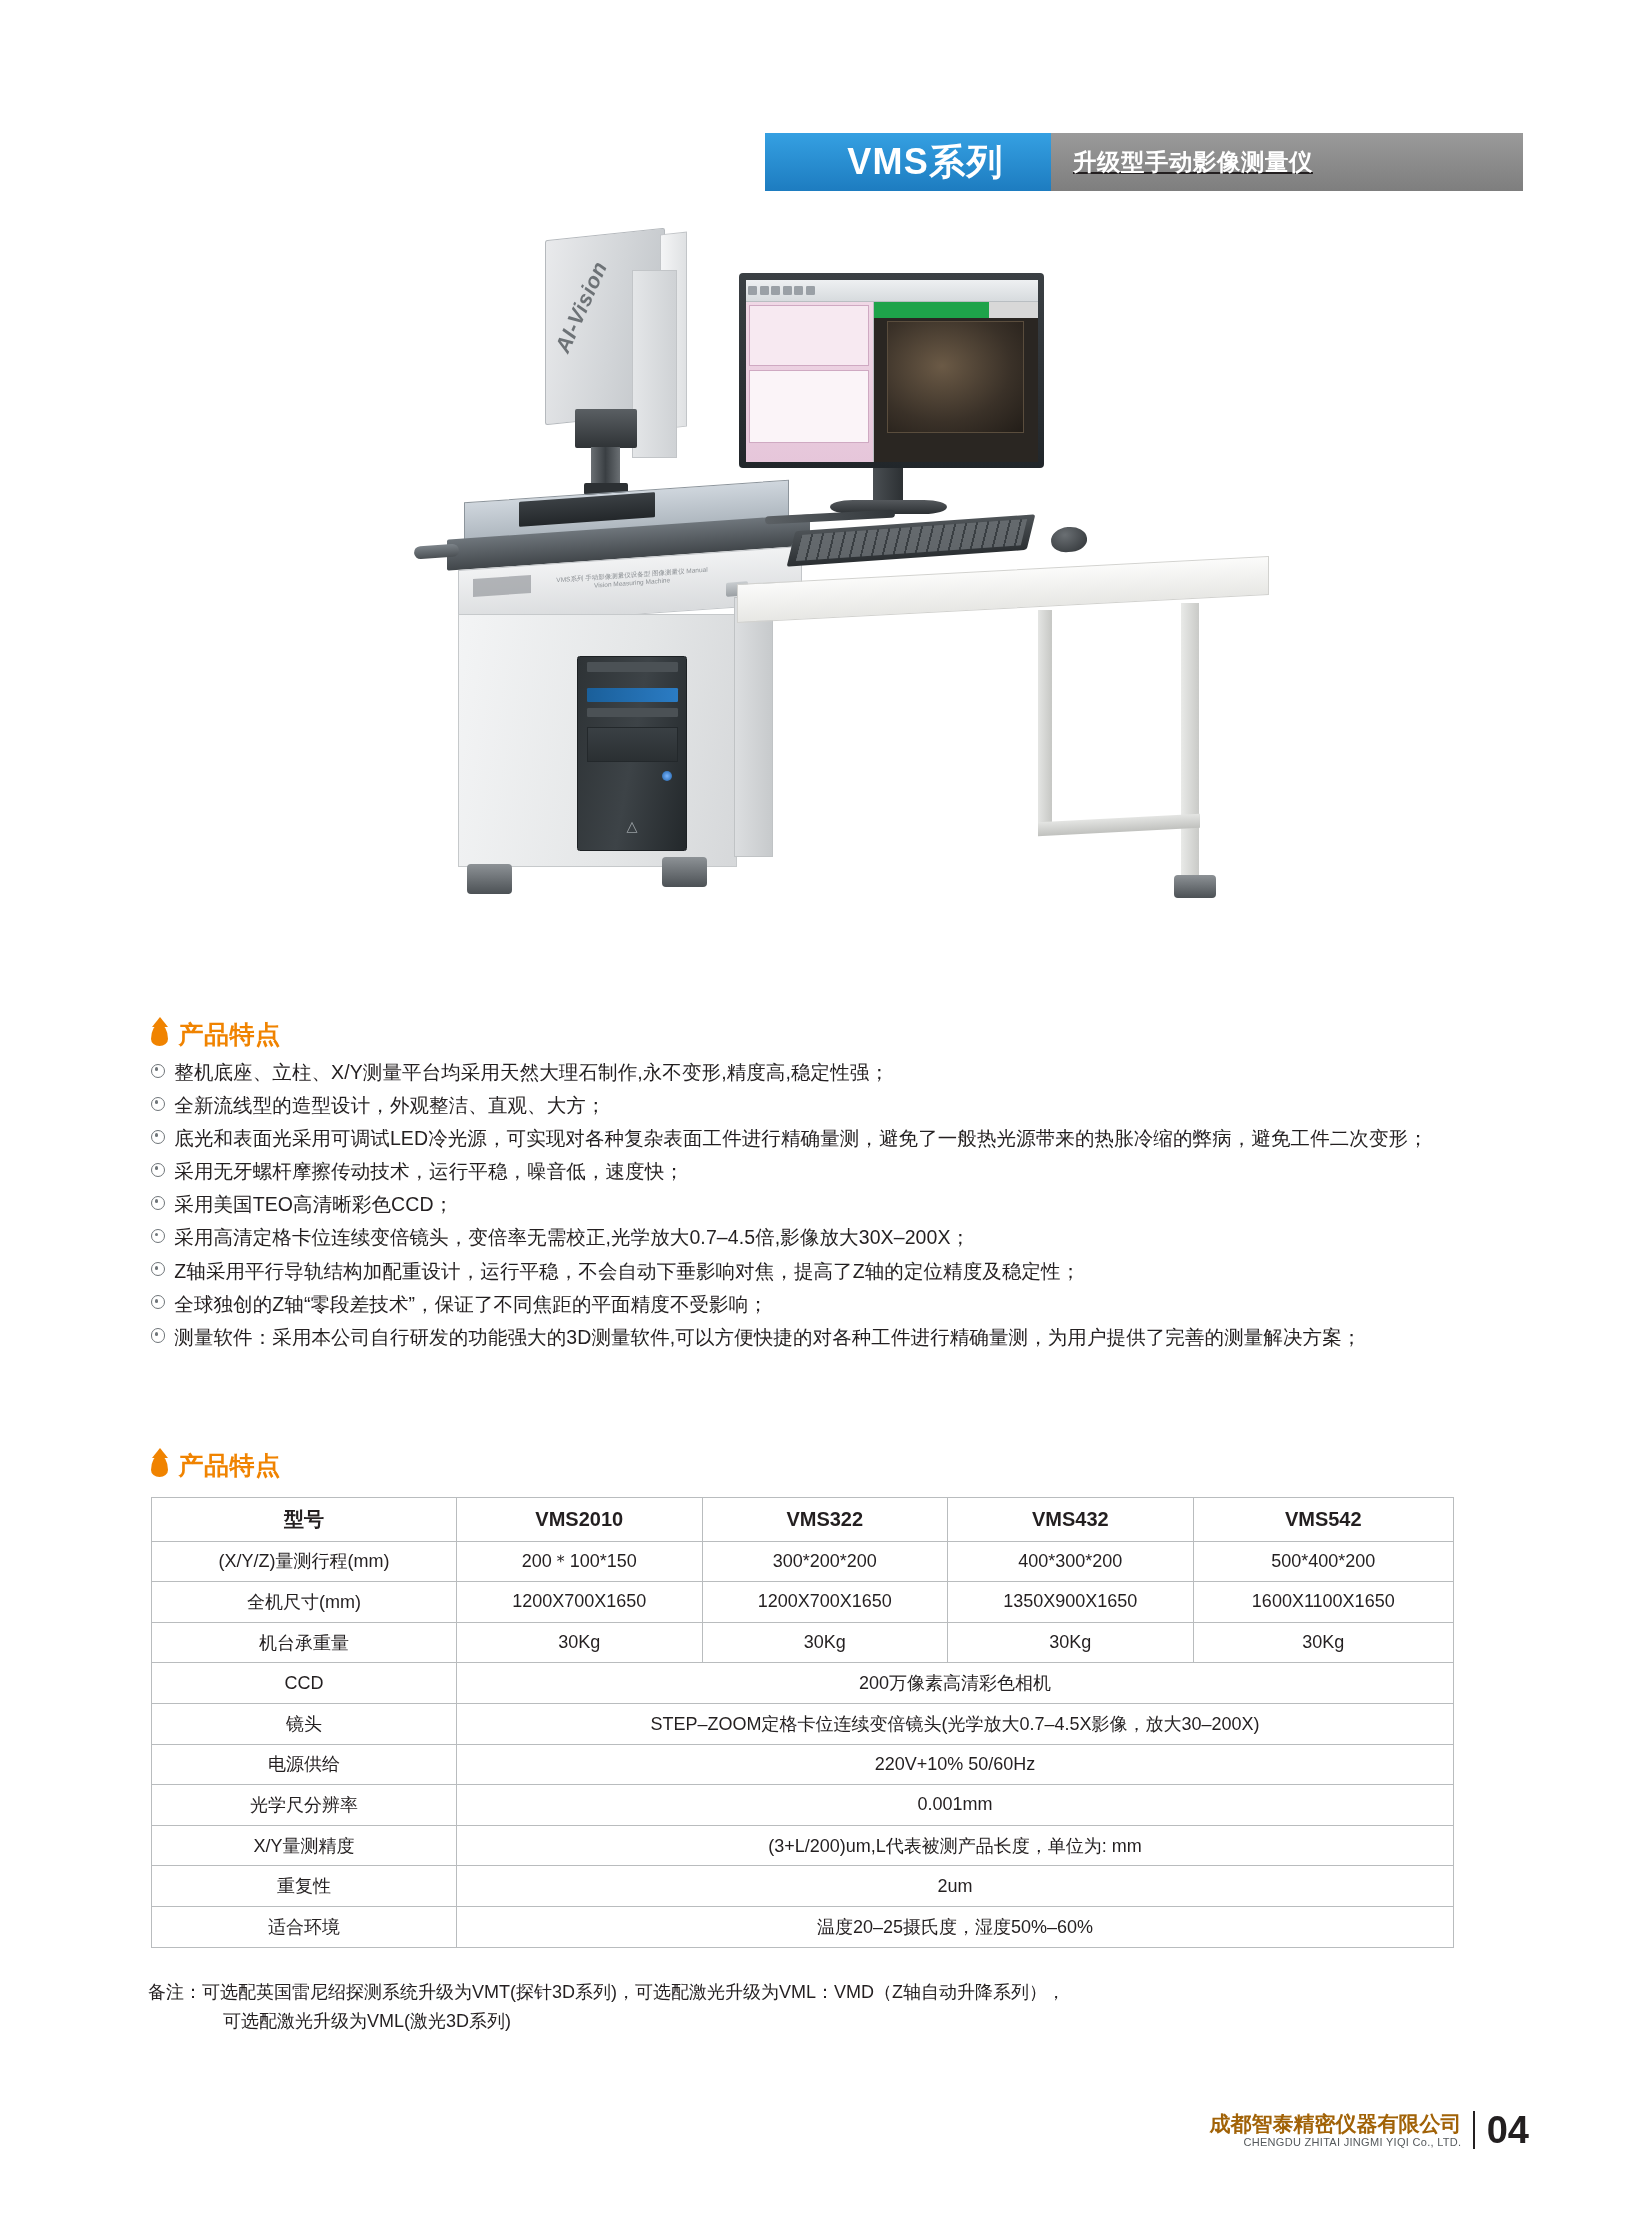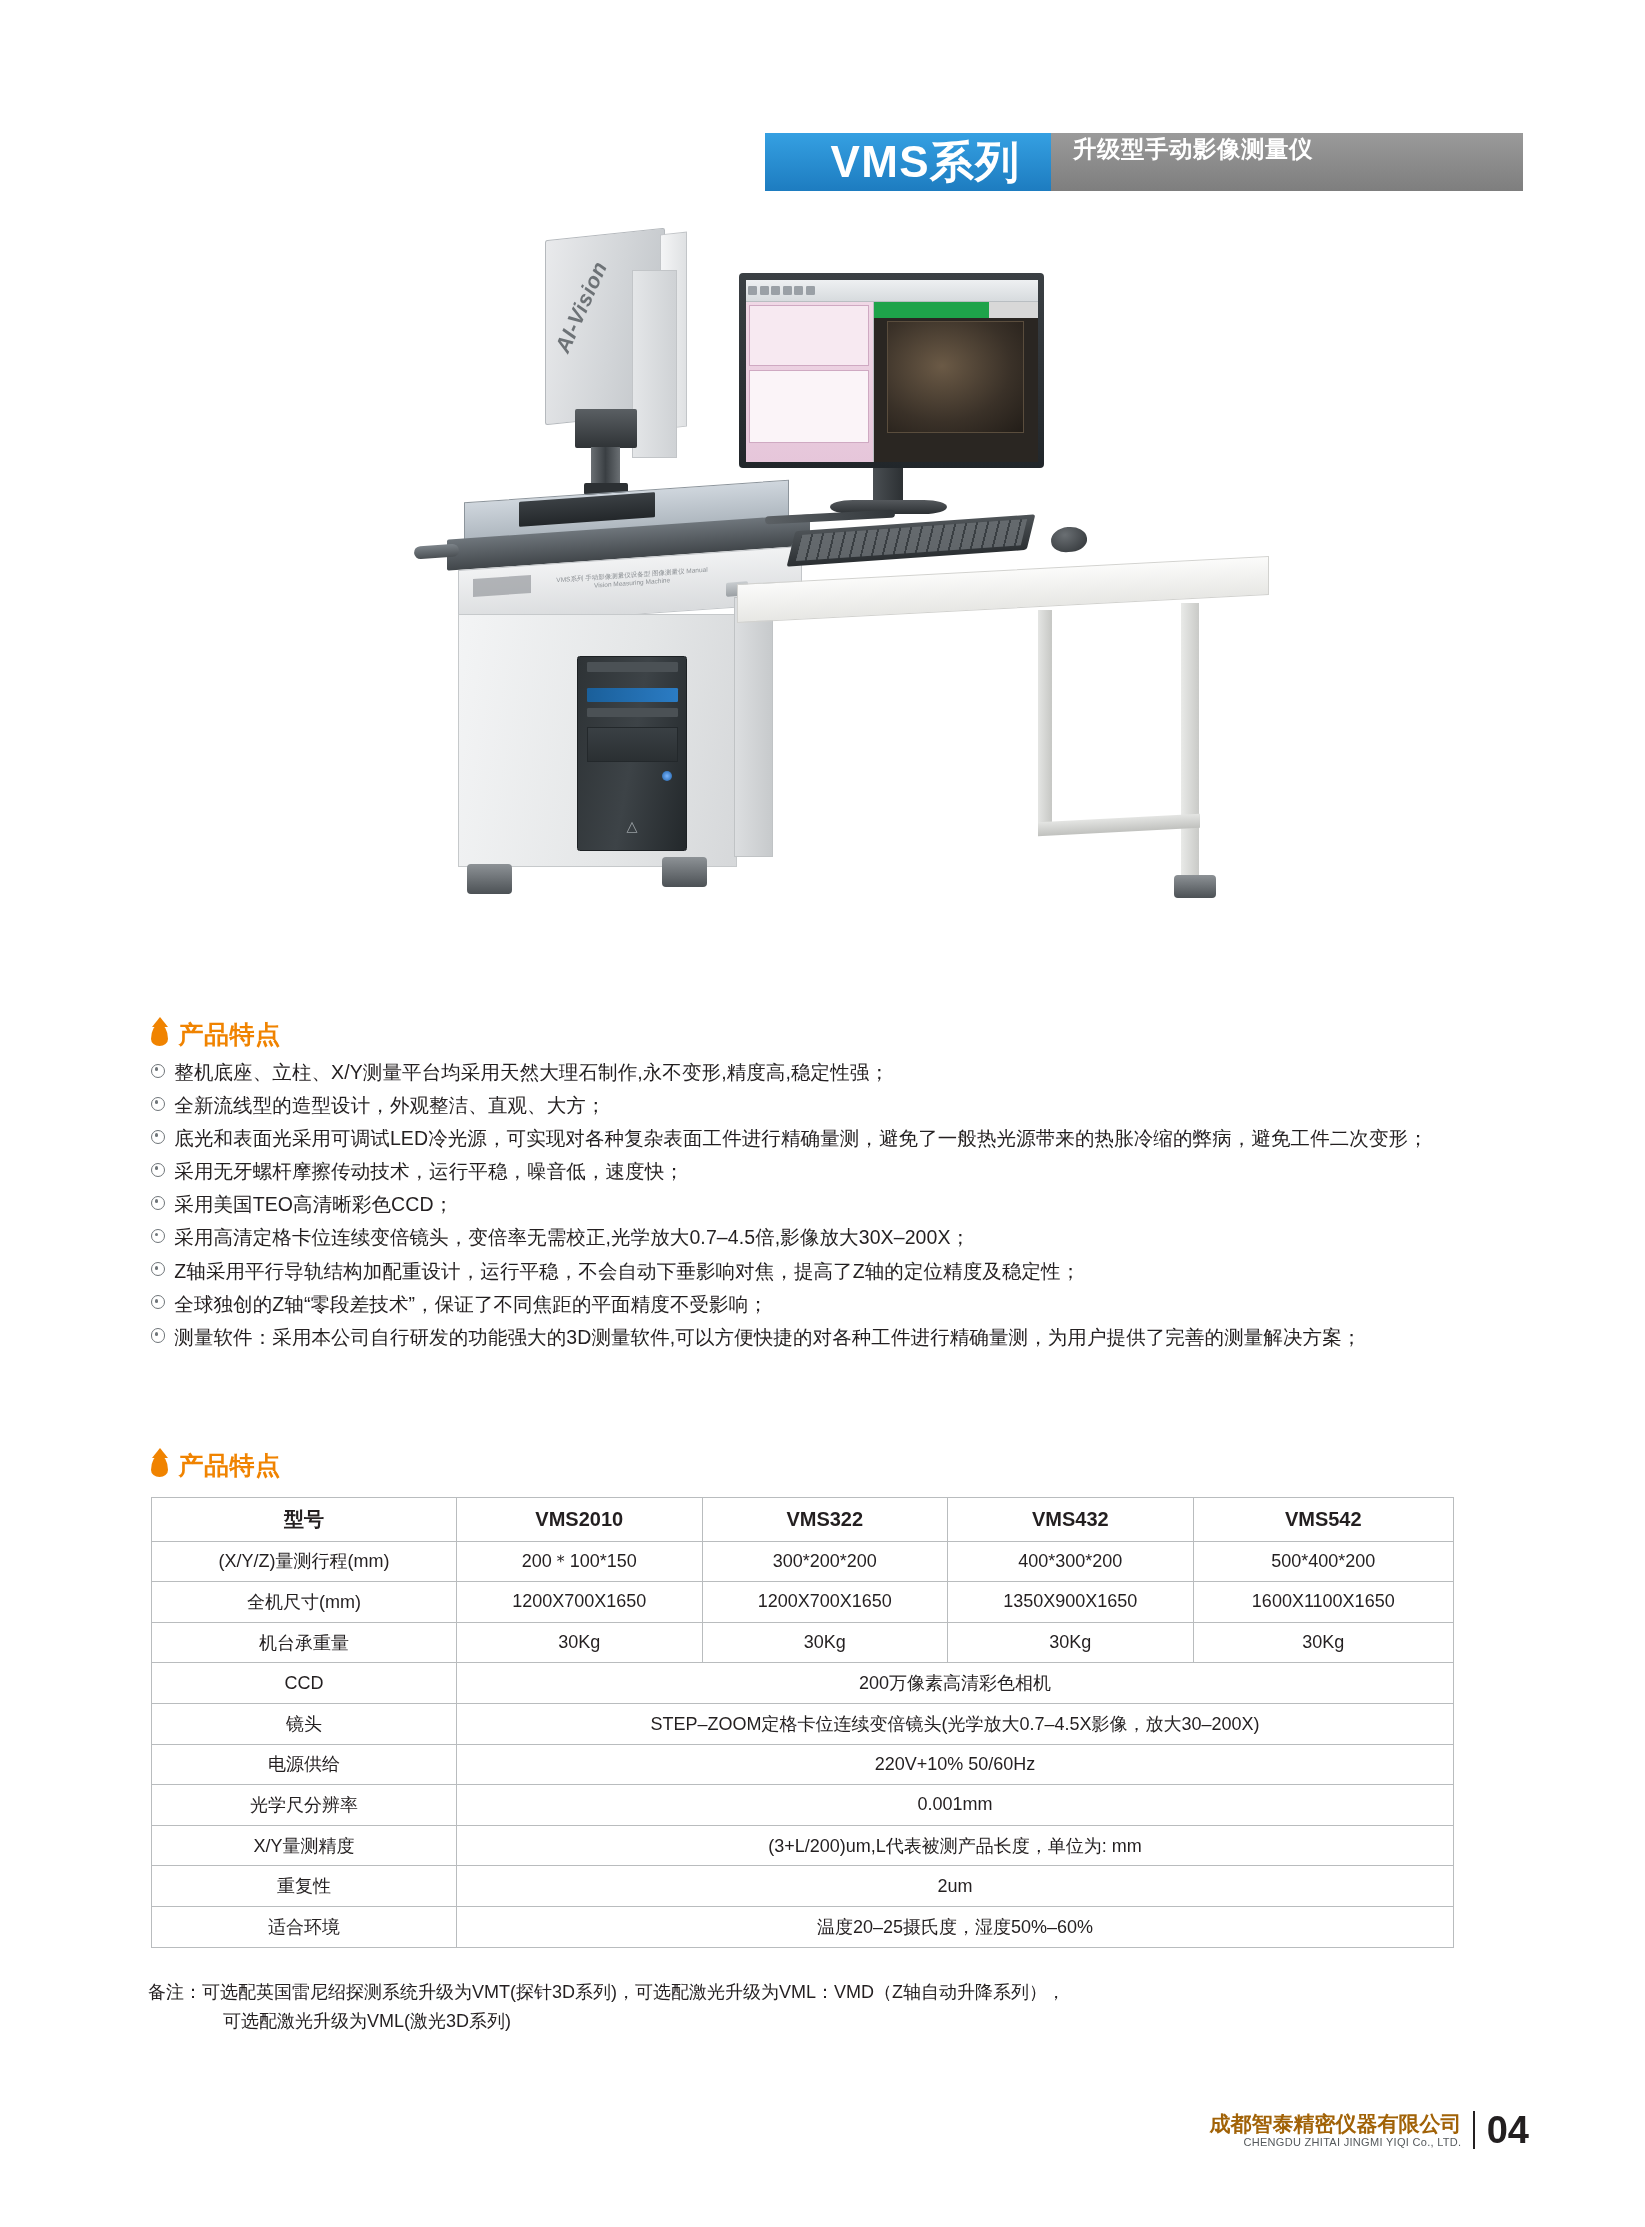--- a/index.html
+++ b/index.html
@@ -26,31 +26,33 @@
   .banner-left {
     width: 286px;
     background: #2a8fd4;
     background: linear-gradient(180deg,#35a0e2 0%, #1d7cc0 100%);
     display: flex;
     align-items: center;
     justify-content: center;
   }
   .banner-left span {
     color: #ffffff;
-    font-size: 44px;
+    font-size: 36px;
     font-weight: bold;
     letter-spacing: 1.3px;
     margin-left: 35px;
   }
   .banner-right {
     flex: 1;
     background: #8d8d8d;
     background: linear-gradient(180deg,#9a9a9a 0%, #7e7e7e 100%);
     display: flex;
+    align-items: center;
     padding-left: 22px;
+    text-decoration: underline;
   }
   .banner-right span {
     color: #ffffff;
     font-size: 23.4px;
     font-weight: bold;
     letter-spacing: 0.6px;
   }
 
   
   .photo {

